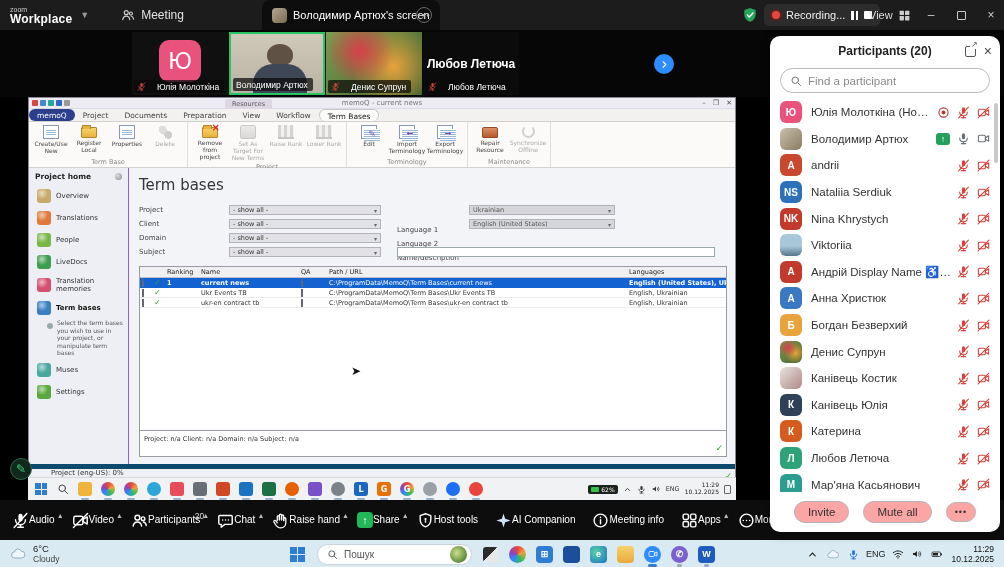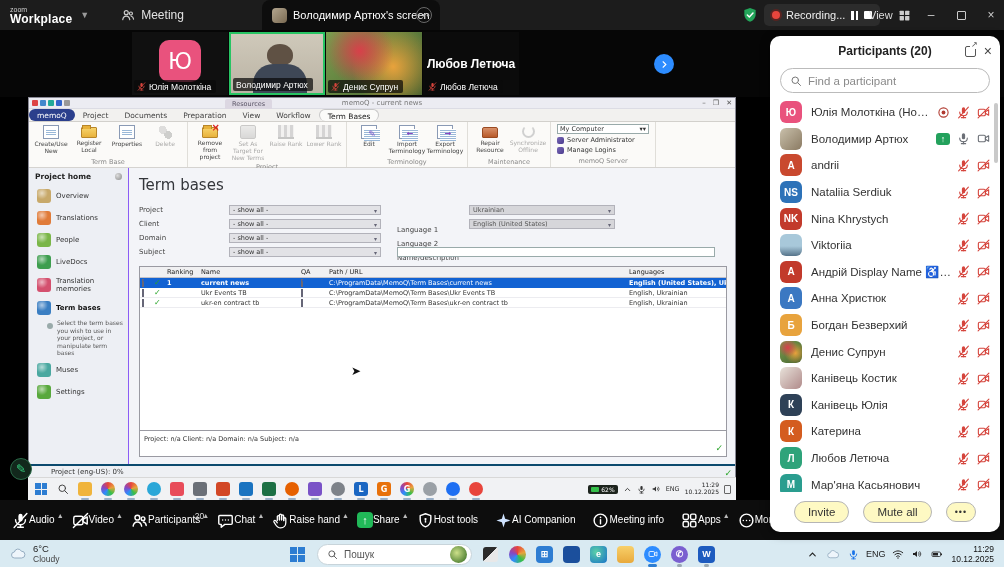--- a/index.html
+++ b/index.html
@@ -31,21 +31,21 @@
   .tile.video { border:2px solid #27c463; }
   .vid-bg { width:100%; height:100%; background:linear-gradient(180deg,#cfc9ba 0%,#bab3a4 100%); position:relative; }
   .vid-bg:before { content:""; position:absolute; left:36px; top:10px; width:26px; height:22px; border-radius:50% 50% 45% 45%; background:#5f5144; }
   .vid-bg:after { content:""; position:absolute; left:22px; top:30px; width:54px; height:34px; border-radius:20px 20px 0 0; background:#3e4756; }
   .ph-autumn { background:radial-gradient(circle at 35% 30%,#d8404a,transparent 45%),radial-gradient(circle at 70% 55%,#e8a23c,transparent 55%),linear-gradient(135deg,#7a9e4e,#44602f); }
   .ph-desert { background:linear-gradient(180deg,#cbb089 55%,#b08d62),radial-gradient(circle at 50% 28%,#b8352f,transparent 30%); }
   .ph-man { background:linear-gradient(135deg,#c9c0ab,#8a7a62); }
   .ph-beach { background:linear-gradient(180deg,#a8c8da 55%,#56748a); }
   .ph-woman { background:linear-gradient(135deg,#e8e2da,#b08a8a); }
   .name-center { width:100%; height:100%; display:flex; align-items:center; justify-content:center; color:#fff; font-weight:bold; font-size:12px; background:#0b0b0b; }
-  .tile-label { position:absolute; left:2px; bottom:2px; background:rgba(10,10,10,.72); color:#fff; font-size:8.5px; padding:1.5px 5px 1.5px 3px; border-radius:2px; display:flex; align-items:center; gap:3px; max-width:92px; white-space:nowrap; }
+  .tile-label { position:absolute; left:2px; bottom:2px; background:rgba(10,10,10,.72); color:#fff; font-size:8.5px; padding:1.5px 5px 1.5px 3px; border-radius:2px; display:flex; align-items:center; gap:11px; max-width:92px; white-space:nowrap; }
   .next-btn { position:absolute; left:654px; top:24px; width:20px; height:20px; border-radius:50%; background:#2d8cff; color:#fff; display:flex; align-items:center; justify-content:center; }
 
   
   #mq { position:absolute; left:28px; top:97px; width:708px; height:380px; background:#f4f4f6; border:1px solid #8a8a96; font-family:"DejaVu Sans", sans-serif; }
   .mq-titlebar { height:11px; background:#ececf2; display:flex; align-items:center; position:relative; border-bottom:1px solid #dcdce4; }
   .qat { display:flex; gap:2px; margin-left:3px; } .qat i { width:6px; height:6px; border-radius:1px; }
   .mq-title { position:absolute; left:50%; transform:translateX(-50%); font-size:7px; color:#777; }
   .mq-ctl { position:absolute; right:3px; display:flex; gap:7px; font-size:7px; color:#555; }
   .ctx-tab { position:absolute; left:196px; top:1px; height:10px; background:#dcd7e2; color:#5a5466; font-size:6.5px; padding:1px 7px; border-radius:2px 2px 0 0; }
   .mq-tabs { height:13px; background:#f2f1ef; display:flex; border-bottom:1px solid #d2d0cc; font-size:7.5px; color:#444; }
@@ -101,21 +101,21 @@
   .tc { padding:0 2px; overflow:hidden; white-space:nowrap; flex:none; }
   .tc.c1{width:12px}.tc.c2{width:13px}.tc.c3{width:34px}.tc.c4{width:100px}.tc.c5{width:15px}.tc.c6{width:13px}.tc.c7{width:300px}.tc.c8{flex:1}
   .cb { width:6px; height:6px; border:1px solid #667; background:#fff; position:relative; }
   .cb.on:after { content:"✓"; position:absolute; left:-1px; top:-2.5px; font-size:7px; color:#1a5fd0; font-weight:bold; }
   .gchk { color:#2aa52a; font-size:8px; font-weight:bold; }
   .tbic { width:7px; height:7px; background:#2458c5; border-radius:1px; box-shadow:inset 0 0 0 1px #fff3; }
   .sel .bold { font-weight:bold; }
   .details { width:588px; background:#fff; border:1px solid #9a9aa2; border-top:none; font-size:6.5px; color:#333; padding:2px 4px; height:26px; position:relative; }
   .details .nm { font-weight:bold; } .details .loc { color:#4a7ab5; }
   .dgchk { position:absolute; right:3px; color:#2aa52a; font-weight:bold; font-size:9px; }
-  .mq-status { height:14px; background:#eef0f4; border-top:2px solid #0c4a6e; font-size:7px; color:#333; display:flex; align-items:center; padding-left:22px; position:relative; }
+  .mq-status { height:14px; background:#eef0f4; border-top:5px solid #0c4a6e; font-size:7px; color:#333; display:flex; padding-left:22px; position:relative; }
   .mq-status .dgchk { top:2px; }
   .cursor-arrow { position:absolute; left:222px; top:196px; z-index:30; color:#111; font-size:12px; text-shadow:0 0 2px #fff; }
 
   
   .anno { position:absolute; left:10px; top:458px; width:22px; height:22px; border-radius:50%; background:#12281c; border:1px solid #2a6a48; display:flex; align-items:center; justify-content:center; color:#35d07f; font-size:12px; z-index:40; }
 
   
   #stask { position:absolute; left:28px; top:477px; width:708px; height:23px; background:#f1f2f4; border-top:1px solid #d8d8d8; display:flex; align-items:center; font-family:"DejaVu Sans", sans-serif; }
   .sic { width:14px; height:14px; border-radius:3px; margin-left:9px; position:relative; display:flex; align-items:center; justify-content:center; color:#fff; font-size:8px; font-weight:bold; }
   .sic.run:after { content:""; position:absolute; left:3px; bottom:-4px; width:8px; height:2px; border-radius:1px; background:#9ab0c8; }
@@ -151,21 +151,21 @@
   .p-list { flex:1; overflow:hidden; position:relative; }
   .p-row { height:26.6px; display:flex; align-items:center; padding:0 10px; }
   .p-ava { width:22px; height:22px; border-radius:6px; flex:none; display:flex; align-items:center; justify-content:center; color:#fff; font-size:10px; font-weight:bold; }
   .p-name { margin-left:9px; font-size:11.5px; color:#333; white-space:nowrap; overflow:hidden; text-overflow:ellipsis; flex:1; }
   .p-ics { display:flex; gap:7px; align-items:center; margin-left:4px; }
   .pic { width:13px; height:13px; }
   .red { color:#d5443c; } .gray { color:#6b6f76; }
   .share-chip { width:14px; height:12px; background:#23a15c; border-radius:3px; color:#fff; font-size:9px; display:flex; align-items:center; justify-content:center; font-weight:bold; }
   .p-scroll { position:absolute; right:2px; top:4px; width:4px; height:60px; border-radius:2px; background:#c9c9c9; }
   .p-foot { height:40px; display:flex; align-items:center; justify-content:center; gap:14px; }
-  .p-btn { border:1px solid #b5b5b5; border-radius:13px; padding:4px 13px; font-size:11.5px; color:#333; background:#fef9c3; }
+  .p-btn { border:1px solid #b5b5b5; border-radius:13px; padding:4px 13px; font-size:11.5px; color:#333; background:#fca5a5; }
   .p-btn.sm { padding:4px 8px; letter-spacing:1px; font-size:9px; }
 
   
   #wtask { position:absolute; left:0; top:540px; width:1004px; height:28px; background:#d9eaf2; display:flex; align-items:center; }
   .weather { display:flex; align-items:center; gap:5px; margin-left:8px; color:#222; }
   .wtxt { line-height:1.1; } .wtxt .t { font-size:9.5px; } .wtxt .c { font-size:8.5px; color:#444; }
   .wt-center { position:absolute; left:290px; display:flex; align-items:center; }
   .searchpill { width:155px; height:21px; background:#fff; border:1px solid #c8d4da; border-radius:11px; display:flex; align-items:center; gap:6px; padding:0 4px 0 9px; margin-left:12px; color:#555; font-size:10px; }
   .bingimg { margin-left:auto; width:17px; height:17px; border-radius:50%; background:radial-gradient(circle at 40% 40%,#cde08a,#5c8a3c 70%,#3c5a28); }
   .wic { width:17px; height:17px; border-radius:4px; margin-left:10px; position:relative; display:flex; align-items:center; justify-content:center; color:#fff; font-size:9px; font-weight:bold; }
@@ -473,29 +473,20 @@
             <div class="rbtn ">
         <div class="ri ri-toolbox"></div>
               <span>Repair Resource</span>
             </div>
             <div class="rbtn dis">
         <div class="ri ri-sync"></div>
               <span>Synchronize Offline</span>
             </div>
           </div>
           <div class="rlabel">Maintenance</div>
-        </div>
-        <div class="rgroup srv-group">
-    <div class="srv-dd">
-            <span>My Computer</span>
-            <span>▾▾</span>
-          </div>
-          <div class="srv-link"><span class="srv-ic"></span>Server Administrator</div>
-          <div class="srv-link"><span class="srv-ic"></span>Manage Logins</div>
-          <div class="rlabel" style="margin-top:auto">memoQ Server</div>
         </div>
       </div>
     <div class="mq-body">
       <div class="mq-side">
         <div class="side-head">
           <span>Project home</span>
           <span class="oc"></span>
         </div>
         <div id="mq-side-items">
             <div class="side-item ">

